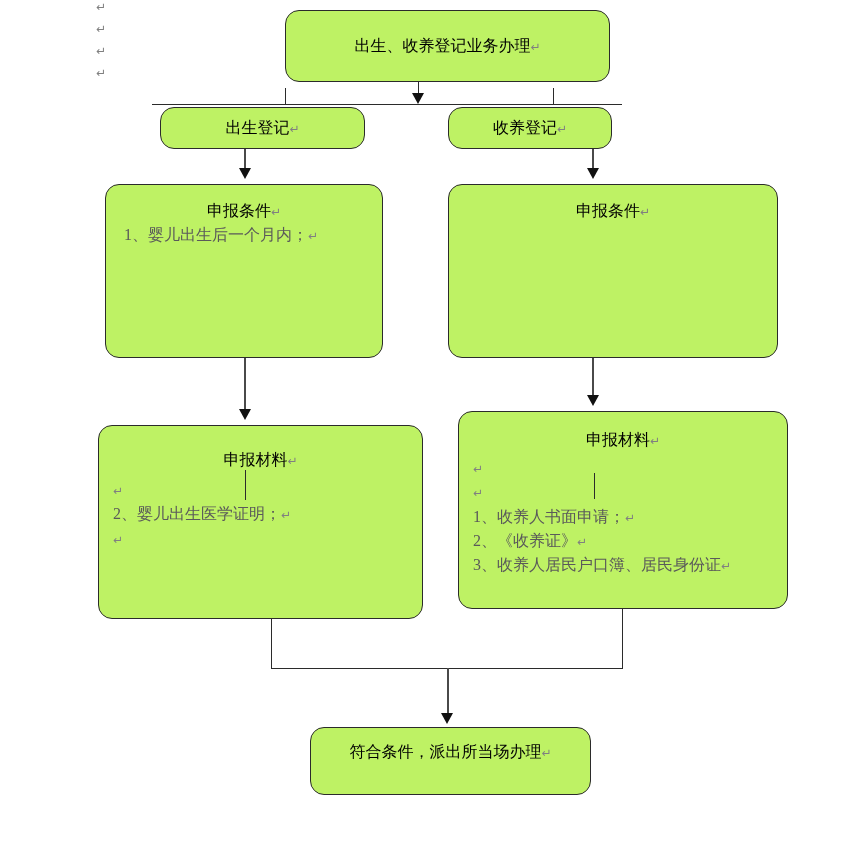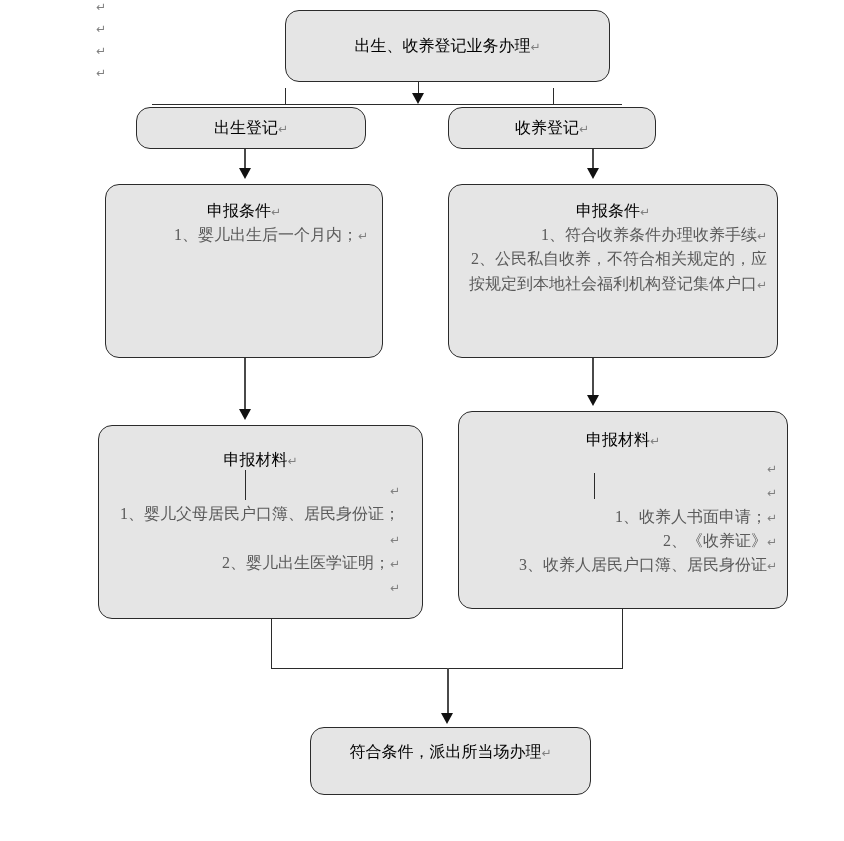--- a/index.html
+++ b/index.html
@@ -17,21 +17,21 @@
     height: 841px;
     background: #ffffff;
     overflow: hidden;
   }
   
   .node {
     position: absolute;
     box-sizing: border-box;
     border: 1px solid #2b2b2b;
     border-radius: 14px;
-    background: #e5e5e5;
+    background: #bef264;
     z-index: 3;
   }
   .node-title {
     text-align: center;
     font-weight: normal;
     font-size: 16px;
     line-height: 1.5;
     color: #000000;
   }
   .node-center {
@@ -49,21 +49,20 @@
   }
 
   .body-lines {
     padding: 0 14px;
     font-size: 16px;
     line-height: 1.52;
     color: #5a5a5a;
   }
   .body-lines .ln {
     white-space: normal;
-    text-align: right;
   }
   .body-lines .blank { min-height: 22px; }
 
   
   .vline {
     position: absolute;
     width: 1px;
     background: #2b2b2b;
     z-index: 1;
   }
@@ -114,27 +113,27 @@
       <span>出生、收养登记业务办理</span><span class="pilcrow">↵</span>
     </div>
   </div>
 
   <div class="vline" style="left:418px; top:82px; height:14px;"></div>
   <div class="arrowhead" style="left:412px; top:93px;"></div>
   <div class="hline" style="left:152px; top:104px; width:470px;"></div>
   <div class="vline" style="left:285px; top:88px; height:17px;"></div>
   <div class="vline" style="left:553px; top:88px; height:17px;"></div>
 
-  <div class="node node-center" style="left:136px; top:107px; width:230px; height:42px;">
+  <div class="node node-center" style="left:160px; top:107px; width:205px; height:42px;">
     <div class="node-title">
       <span>出生登记</span><span class="pilcrow">↵</span>
     </div>
   </div>
 
-  <div class="node node-center" style="left:448px; top:107px; width:208px; height:42px;">
+  <div class="node node-center" style="left:448px; top:107px; width:164px; height:42px;">
     <div class="node-title">
       <span>收养登记</span><span class="pilcrow">↵</span>
     </div>
   </div>
 
   <div class="vline thick" style="left:244px; top:149px; height:22px;"></div>
   <div class="arrowhead" style="left:239px; top:168px;"></div>
   <div class="vline thick" style="left:592px; top:149px; height:22px;"></div>
   <div class="arrowhead" style="left:587px; top:168px;"></div>
 
@@ -146,46 +145,35 @@
       <div class="ln">
         <span>1、婴儿出生后一个月内；</span><span class="pilcrow">↵</span>
       </div>
     </div>
   </div>
 
   <div class="node" style="left:448px; top:184px; width:330px; height:174px; padding-top:14px;">
     <div class="node-title">
       <span>申报条件</span><span class="pilcrow">↵</span>
     </div>
-    <div class="body-lines" style="padding-left:14px; padding-right:10px;">
-      <div class="ln">
-        <span>1、符合收养条件办理收养手续</span><span class="pilcrow">↵</span>
-      </div>
-      <div class="ln">
-        <span>2、公民私自收养，不符合相关规定的，应按规定到本地社会福利机构登记集体户口</span><span class="pilcrow">↵</span>
-      </div>
-    </div>
   </div>
 
   <div class="vline thick" style="left:244px; top:358px; height:55px;"></div>
   <div class="arrowhead" style="left:239px; top:409px;"></div>
 
   <div class="vline thick" style="left:592px; top:350px; height:48px;"></div>
   <div class="arrowhead" style="left:587px; top:395px;"></div>
 
   <div class="node" style="left:98px; top:425px; width:325px; height:194px; padding-top:22px;">
     <div class="node-title">
       <span>申报材料</span><span class="pilcrow">↵</span>
     </div>
     <div class="body-lines" style="padding-left:14px; padding-right:22px; margin-top:6px;">
       <div class="ln blank">
         <span class="pilcrow">↵</span>
-      </div>
-      <div class="ln">
-        <span>1、婴儿父母居民户口簿、居民身份证；</span><span class="pilcrow">↵</span>
       </div>
       <div class="ln">
         <span>2、婴儿出生医学证明；</span><span class="pilcrow">↵</span>
       </div>
       <div class="ln blank">
         <span class="pilcrow">↵</span>
       </div>
     </div>
   </div>
 

